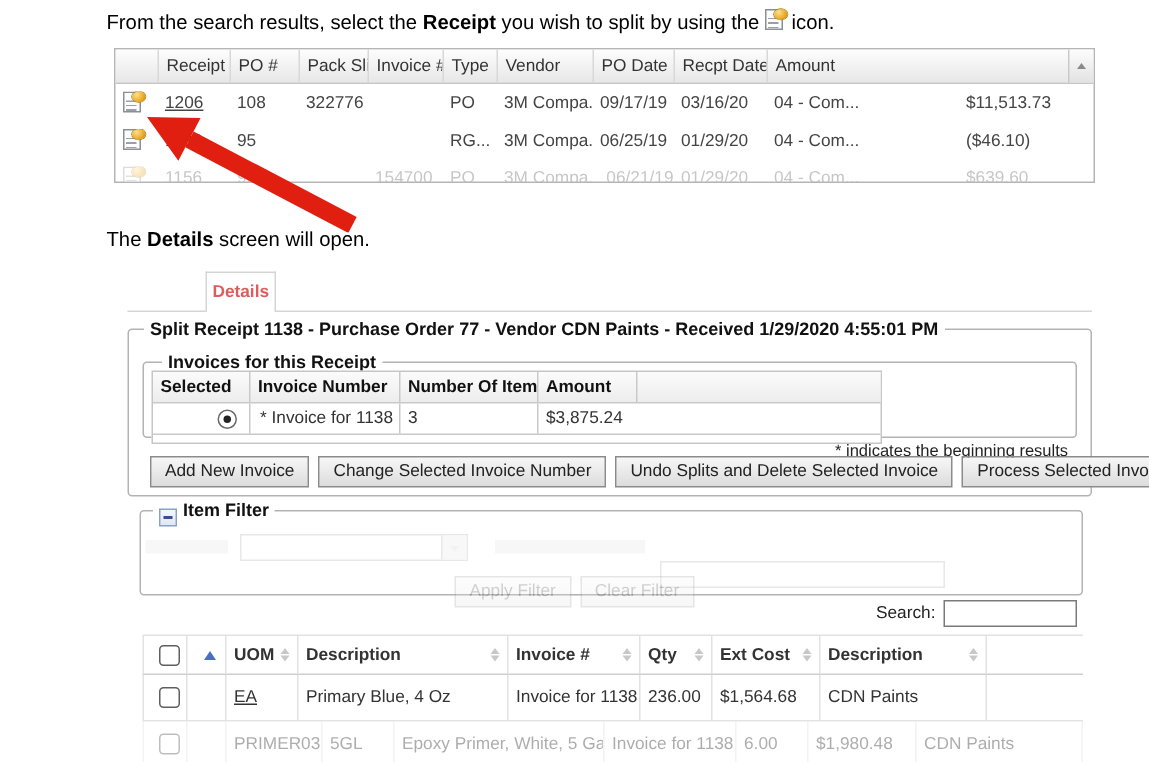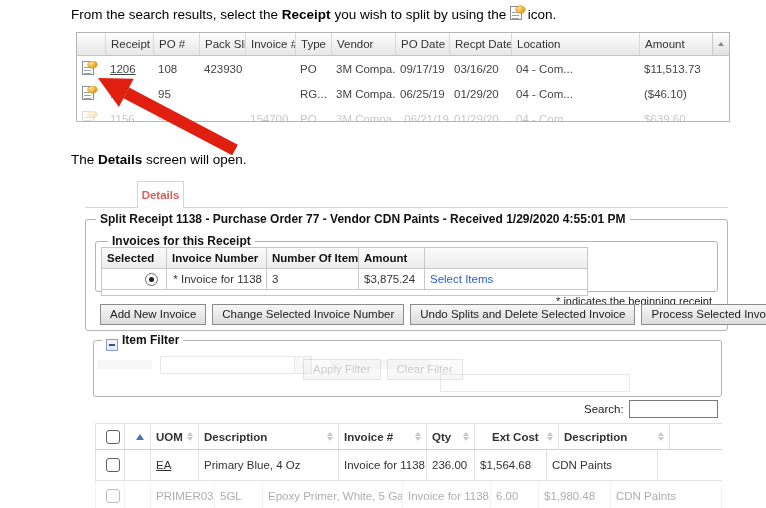--- a/index.html
+++ b/index.html
@@ -105,32 +105,31 @@
     <div class="rrow rhead">
       <div class="cell" style="width:28px;"></div>
       <div class="cell" style="width:48px;">Receipt #</div>
       <div class="cell" style="width:46px;">PO #</div>
       <div class="cell" style="width:46px;">Pack Slip</div>
       <div class="cell" style="width:50px;">Invoice #</div>
       <div class="cell" style="width:36px;">Type</div>
       <div class="cell" style="width:64px;">Vendor</div>
       <div class="cell" style="width:54px;">PO Date</div>
       <div class="cell" style="width:62px;">Recpt Date</div>
-      <div class="cell" style="width:128px;">Location</div>
       <div class="cell" style="width:74px;">Amount</div>
     </div>
     <div class="rt-scroll">
         <span class="tri-up sb"></span>
       </div>
 
     <div class="rrow rbody">
       <div class="cell" style="width:28px;"><span class="split-icon"><span class="si-page"></span><span class="si-lines"></span><span class="si-blob"></span></span></div>
       <div class="cell" style="width:48px;text-decoration:underline;">1206</div>
       <div class="cell" style="width:46px;">108</div>
-      <div class="cell" style="width:46px;">423930</div>
+      <div class="cell" style="width:46px;">322776</div>
       <div class="cell" style="width:50px;"></div>
       <div class="cell" style="width:36px;">PO</div>
       <div class="cell" style="width:64px;">3M Compa...</div>
       <div class="cell" style="width:54px;">09/17/19</div>
       <div class="cell" style="width:62px;">03/16/20</div>
       <div class="cell" style="width:128px;">04 - Com...</div>
       <div class="cell" style="width:74px;">$11,513.73</div>
     </div>
 
     <div class="rrow rbody">
@@ -192,26 +191,25 @@
     </div>
     <div class="itrow">
       <div class="cell" style="width:64px;display:flex;justify-content:flex-end;align-items:center;padding-right:8px;">
         <span class="radio">
             <span class="dot"></span>
           </span>
       </div>
       <div class="cell" style="width:100px;text-align:right;padding-right:4px;">* Invoice for 1138</div>
       <div class="cell" style="width:92px;">3</div>
       <div class="cell" style="width:66px;">$3,875.24</div>
-      <div class="cell link" style="width:163px;">Select Items</div>
     </div>
     <div class="itfill"></div>
   </div>
 
-  <div class="abs footnote" style="left:400px;top:295px;width:312px;">* indicates the beginning receipt</div>
+  <div class="abs footnote" style="left:400px;top:295px;width:312px;">* indicates the beginning results</div>
 
   <div class="abs btnrow" style="left:100px;top:304px;">
     <button class="btn">Add New Invoice</button>
     <button class="btn">Change Selected Invoice Number</button>
     <button class="btn">Undo Splits and Delete Selected Invoice</button>
     <button class="btn">Process Selected Invoice Now</button>
   </div>
 
   <div class="abs fset" style="left:93px;top:340px;width:629px;height:57px;">
     <span class="legend" style="left:8px;"><span class="collapse-icon">
@@ -220,21 +218,21 @@
   </div>
 
   <div class="abs gh-label ghost" style="left:97px;top:360px;width:55px;"></div>
   <div class="abs gh-field ghost" style="left:160px;top:356px;width:152px;">
     <span class="gh-arrow">
         <span class="tri-down"></span>
       </span>
   </div>
   <div class="abs gh-label ghost" style="left:330px;top:360px;width:100px;"></div>
   <div class="abs gh-field ghost" style="left:440px;top:356px;width:190px;"></div>
-  <div class="abs btnrow ghost" style="left:303px;top:359px;">
+  <div class="abs btnrow ghost" style="left:303px;top:384px;">
     <button class="btn">Apply Filter</button>
     <button class="btn">Clear Filter</button>
   </div>
 
   <label class="abs search-label" style="left:584px;top:403px;">Search:</label>
   <input class="abs search-input" style="left: 629px; top: 400px;" type="text" value="">
 
   <div class="abs dtable" style="left:95px;top:423px;width:627px;">
     <div class="dhead">
       <div class="cell" style="width:30px;justify-content:center;">
@@ -264,21 +262,21 @@
             <span class="tri-down"></span>
           </span>
         </div>
       <div class="cell" style="width:48px;padding-left:5px;">
           <span>Qty</span>
           <span class="sortg">
             <span class="tri-up"></span>
             <span class="tri-down"></span>
           </span>
         </div>
-      <div class="cell" style="width:72px;padding-left:5px;margin-left:12px;">
+      <div class="cell" style="width:72px;padding-left:5px;">
           <span>Ext Cost</span>
           <span class="sortg">
             <span class="tri-up"></span>
             <span class="tri-down"></span>
           </span>
         </div>
       <div class="cell" style="width:111px;padding-left:5px;">
           <span>Description</span>
           <span class="sortg">
             <span class="tri-up"></span>

